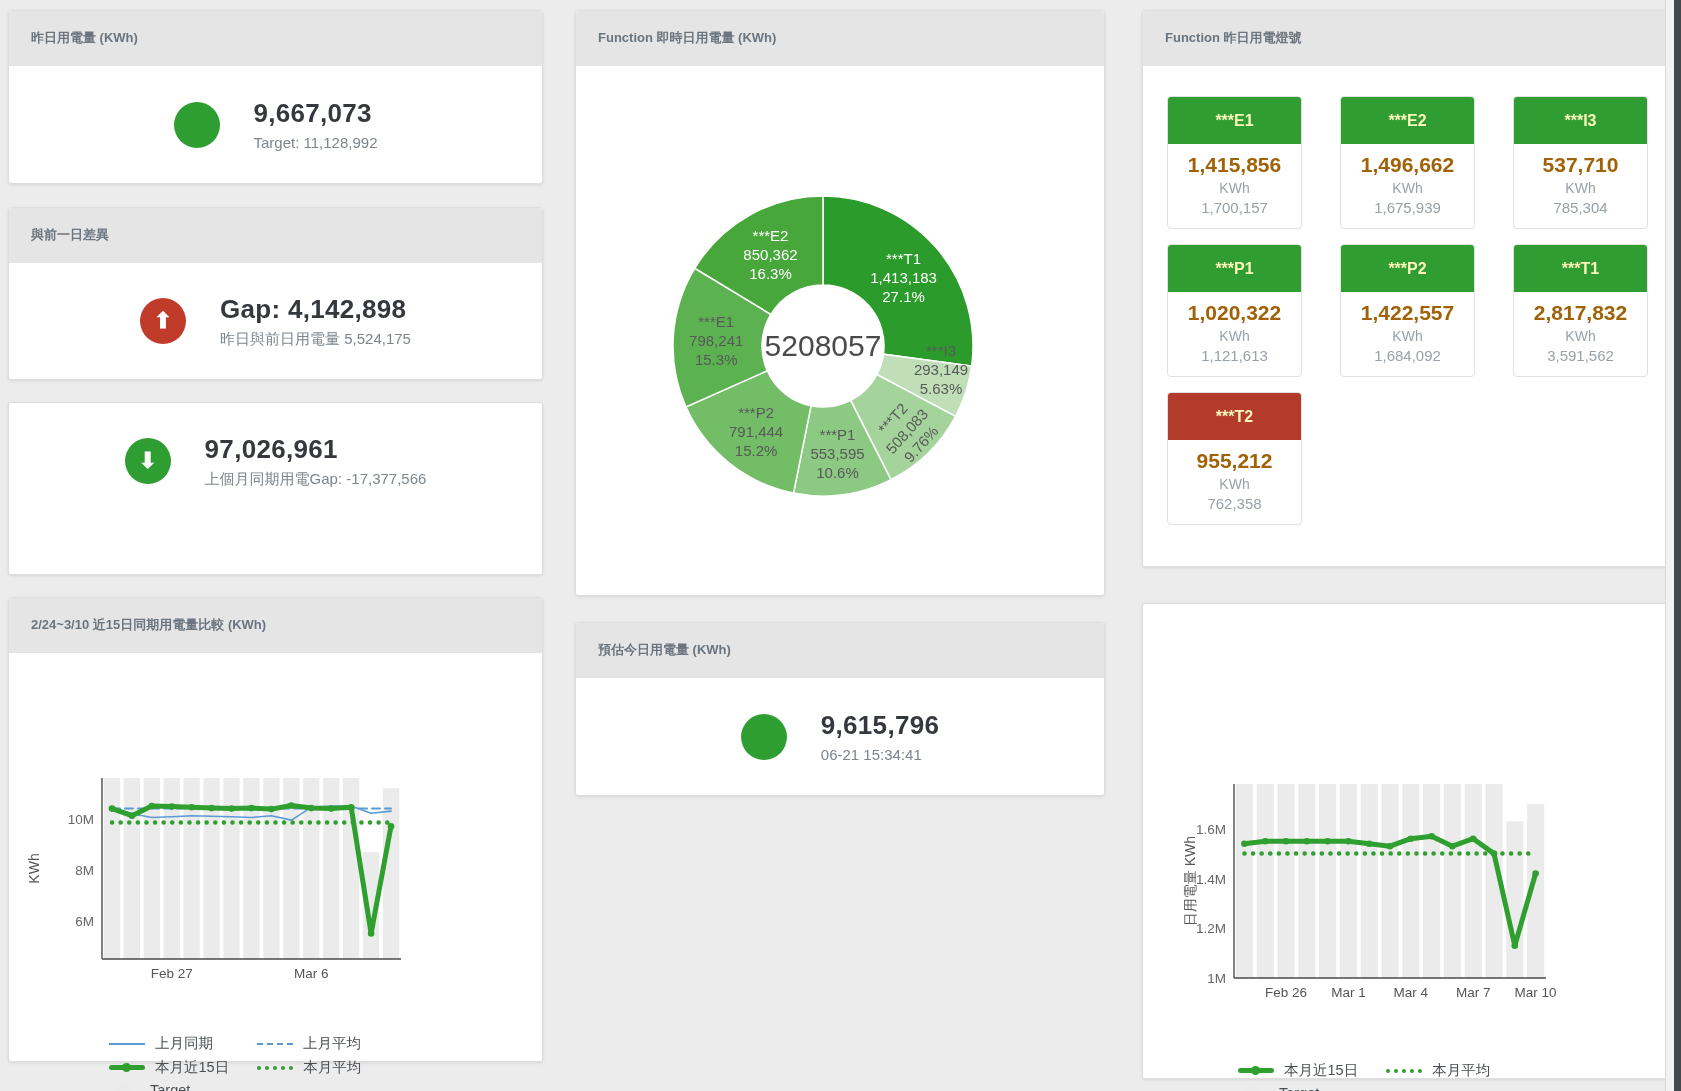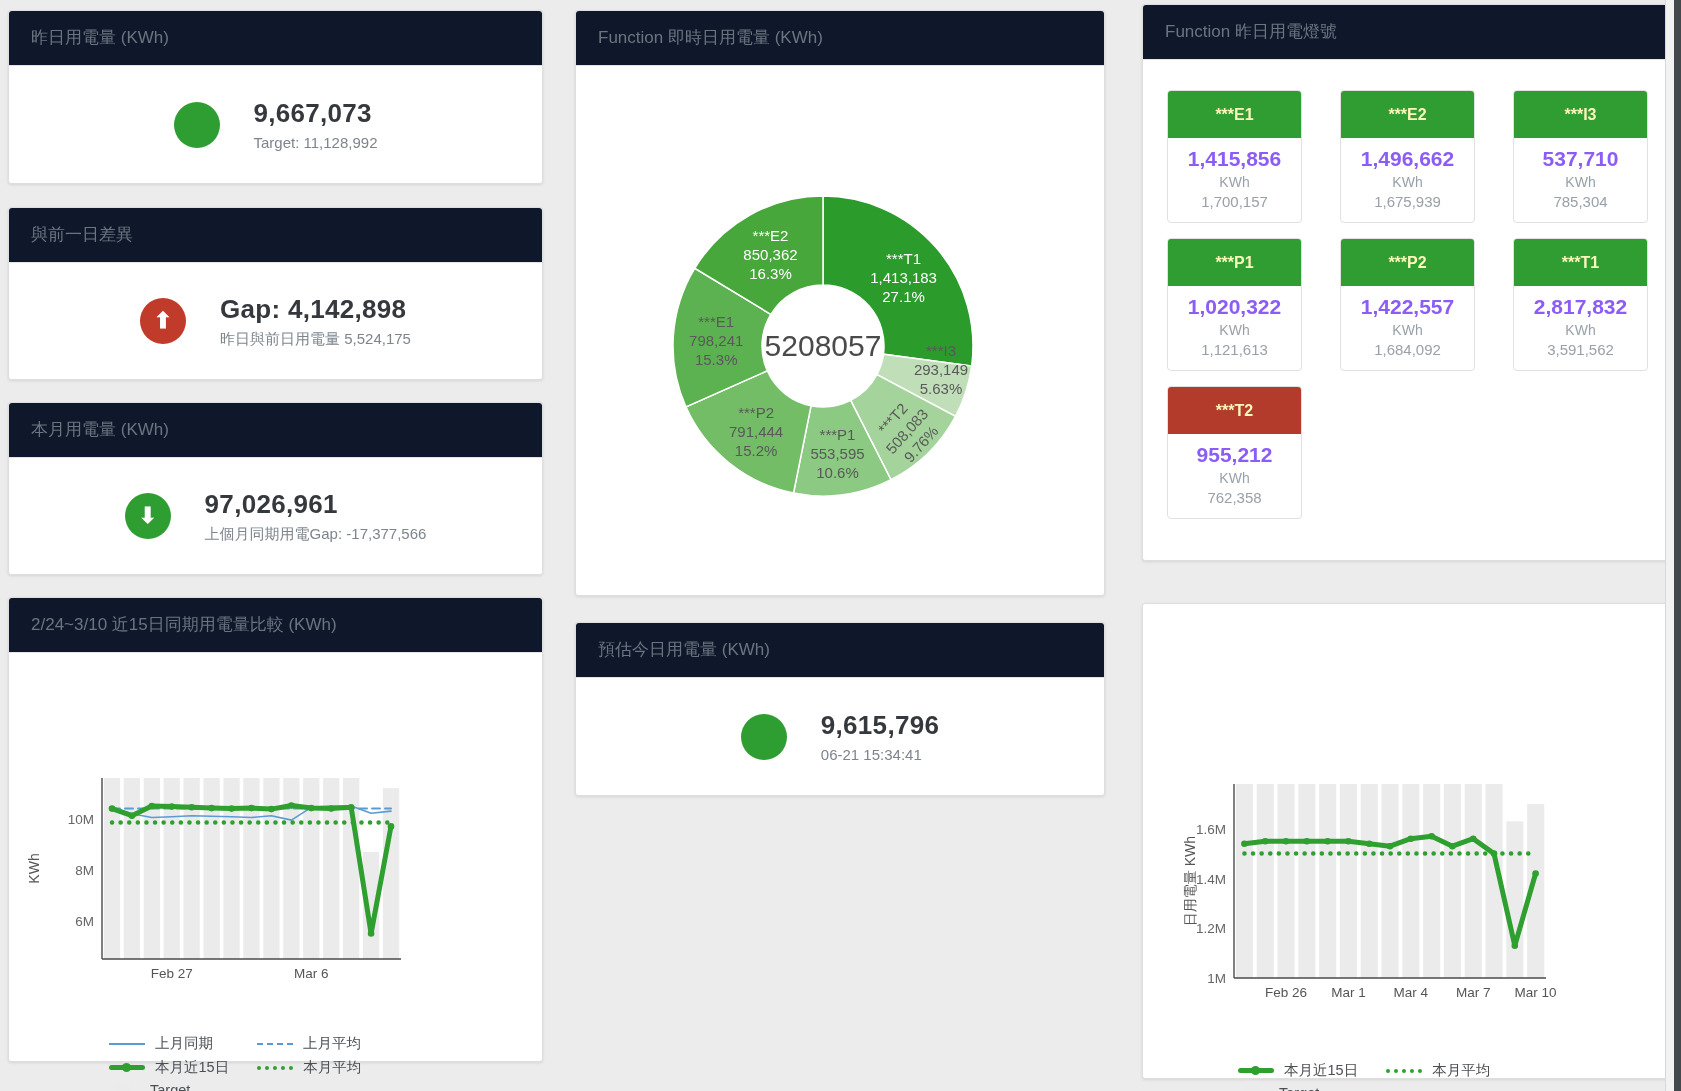--- a/index.html
+++ b/index.html
@@ -1,34 +1,34 @@
 <!DOCTYPE html>
 <html><head>
 <meta charset="utf-8">
 <style>
   html,body{margin:0;padding:0;}
   body{width:1681px;height:1091px;background:#ececec;position:relative;overflow:hidden;
        font-family:"Liberation Sans",sans-serif;color:#3b4045;}
   .card{position:absolute;background:#fff;border:1px solid #dedede;border-radius:3px;
         box-shadow:0 1px 3px rgba(0,0,0,.10);}
-  .card-header{background:#0f172a;border-bottom:1px solid #e4e4e4;padding:0 22px;
-        height:54px;line-height:54px;font-size:17px;font-weight:normal;color:#6b7580;
+  .card-header{background:#e5e5e5;border-bottom:1px solid #e4e4e4;padding:0 22px;
+        height:54px;line-height:54px;font-size:13px;font-weight:bold;color:#6b7580;
         border-radius:3px 3px 0 0;white-space:nowrap;overflow:hidden;}
   .kpi-body{display:flex;align-items:center;justify-content:center;gap:34px;height:calc(100% - 55px);}
   .kpi-icon{width:46px;height:46px;border-radius:50%;display:flex;align-items:center;
         justify-content:center;color:#fff;font-size:22px;font-weight:bold;flex:0 0 auto;}
   .kpi-value{font-size:26px;font-weight:bold;color:#35393d;letter-spacing:.3px;}
   .kpi-sub{font-size:15px;color:#7d858d;margin-top:5px;}
   .tiles{padding:30px 24px 0 24px;display:grid;grid-template-columns:repeat(3,135px);
         column-gap:38px;row-gap:15px;}
   .tile{border:1px solid #e1e1e1;border-radius:4px;overflow:hidden;text-align:center;background:#fff;}
   .tile-head{height:47px;display:flex;align-items:center;justify-content:center;
         font-weight:bold;font-size:16px;color:#fcf7bb;}
   .tile-body{padding:9px 4px 12px 4px;}
-  .tile-value{font-size:21px;font-weight:bold;color:#8b5cf6;}
+  .tile-value{font-size:21px;font-weight:bold;color:#a16207;}
   .tile-unit{font-size:14px;color:#99a1a8;margin-top:3px;}
   .tile-target{font-size:15px;color:#99a1a8;margin-top:3px;}
   .legend{position:absolute;margin-top:48px;}
   .legend-row{display:flex;gap:28px;align-items:center;margin-bottom:5px;}
   .legend-item{display:flex;align-items:center;gap:10px;min-width:120px;
         font-size:14.5px;color:#4a4f54;}
   svg{display:block;}
 </style>
 </head>
 <body>
@@ -49,21 +49,20 @@
   <div class="kpi-body">
     <div class="kpi-icon" style="background: rgb(193, 59, 43);">⬆</div>
     <div>
       <div class="kpi-value">Gap: 4,142,898</div>
       <div class="kpi-sub">昨日與前日用電量 5,524,175</div>
     </div>
   </div>
 </div>
 
 <div class="card" style="left:8px;top:402px;width:533px;height:171px;">
-  <div class="card-header">本月用電量 (KWh)</div>
   <div class="kpi-body">
     <div class="kpi-icon" style="background: rgb(47, 158, 50);">⬇</div>
     <div>
       <div class="kpi-value">97,026,961</div>
       <div class="kpi-sub">上個月同期用電Gap: -17,377,566</div>
     </div>
   </div>
 </div>
 
 <div class="card" style="left:8px;top:597px;width:533px;height:463px;">
@@ -169,21 +168,21 @@
   <div class="card-header">預估今日用電量 (KWh)</div>
   <div class="kpi-body">
     <div class="kpi-icon" style="background: rgb(47, 158, 50);"></div>
     <div>
       <div class="kpi-value">9,615,796</div>
       <div class="kpi-sub">06-21 15:34:41</div>
     </div>
   </div>
 </div>
 
-<div class="card" style="left:1142px;top:4px;width:526px;height:555px;">
+<div class="card" style="left:1142px;top:10px;width:526px;height:555px;">
   <div class="card-header">Function 昨日用電燈號</div>
   <div class="tiles" id="tiles-grid">
       <div class="tile">
         <div class="tile-head" style="background: rgb(47, 157, 50);">***E1</div>
         <div class="tile-body">
           <div class="tile-value">1,415,856</div>
           <div class="tile-unit">KWh</div>
           <div class="tile-target">1,700,157</div>
         </div>
       </div>

